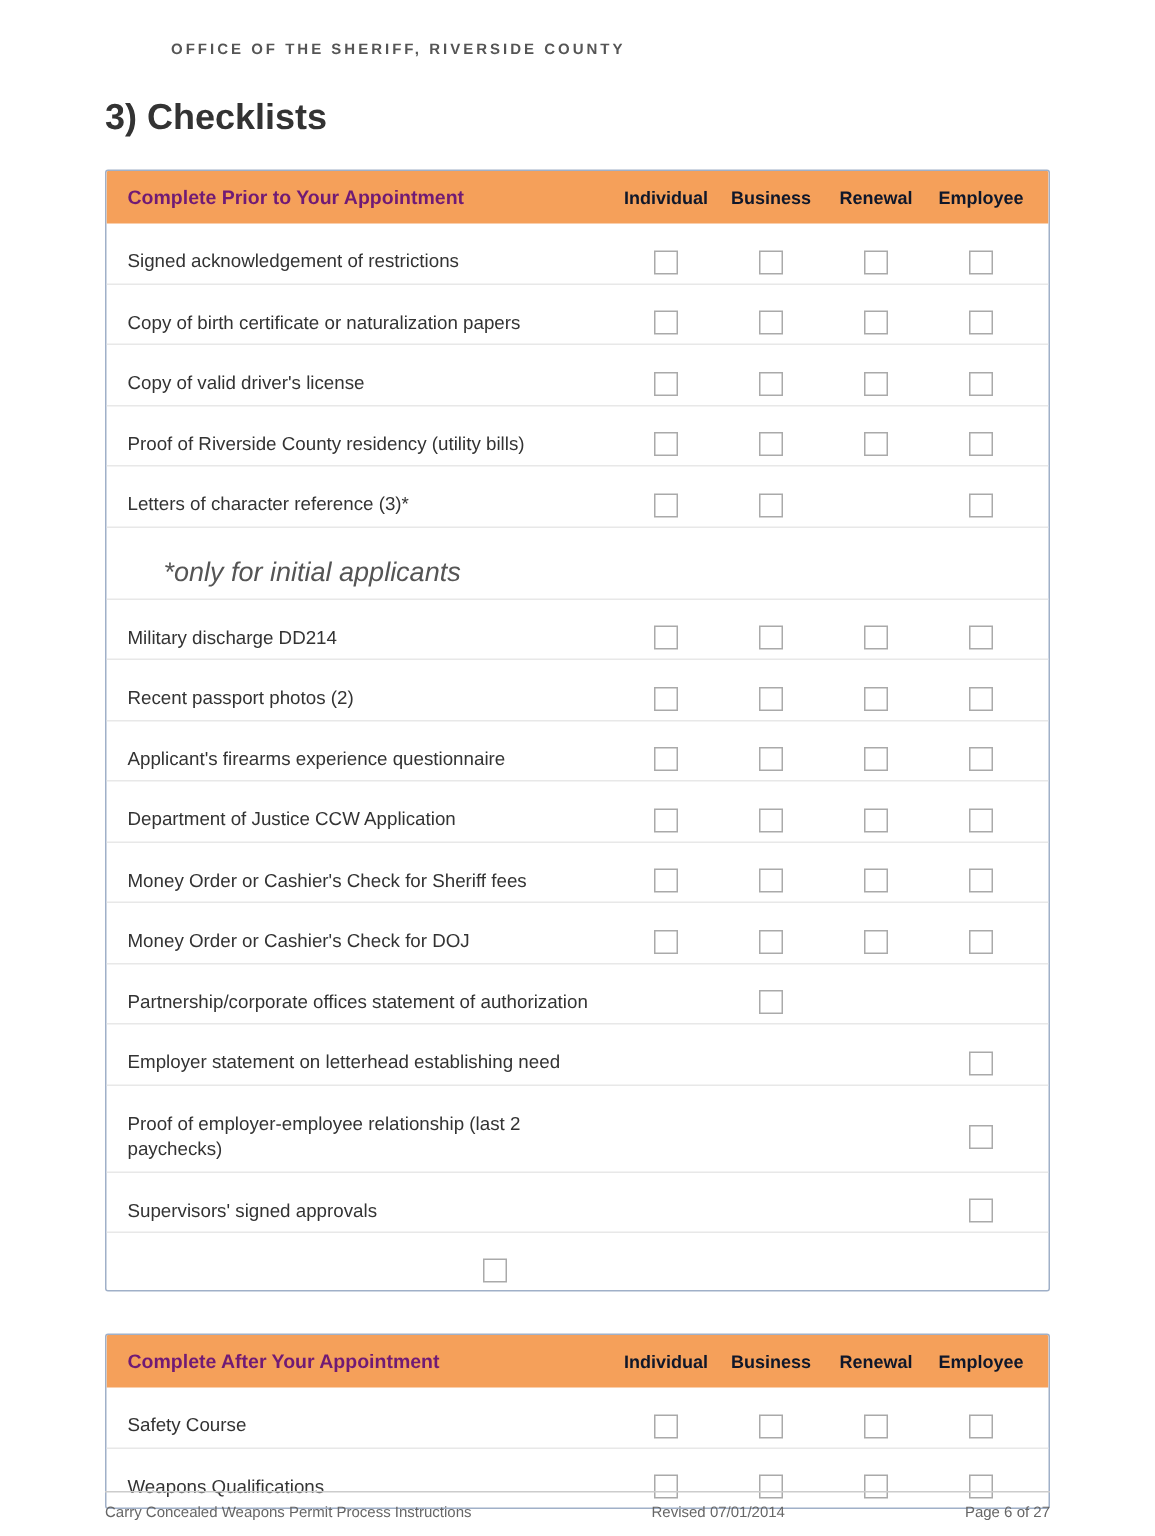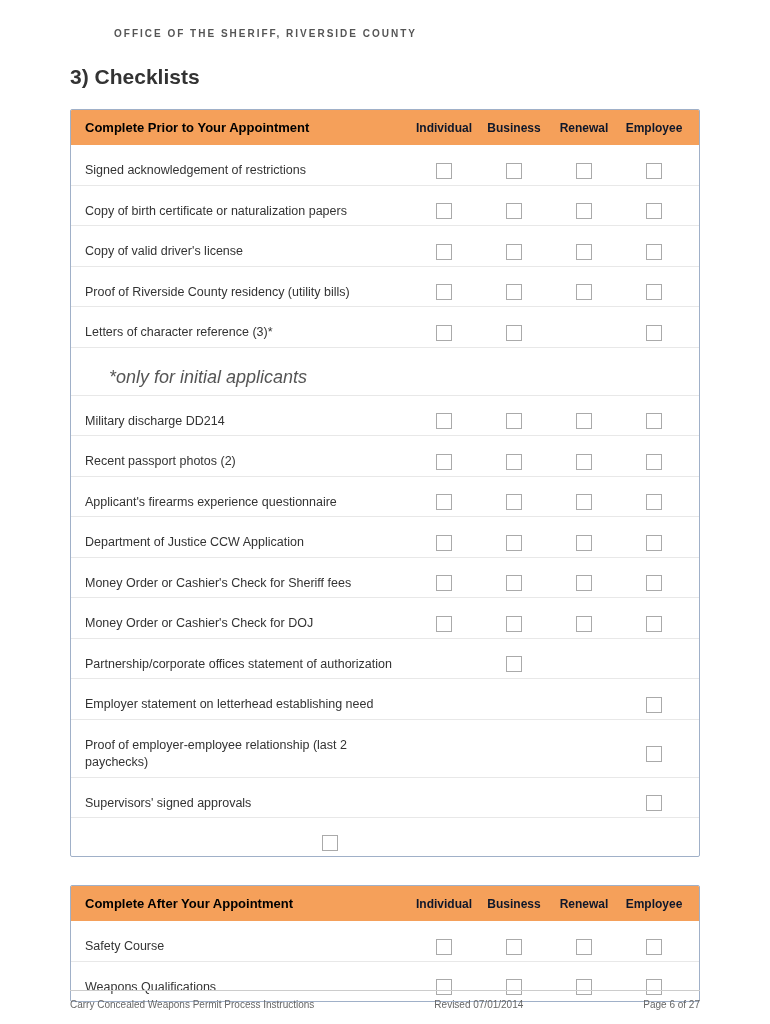--- a/index.html
+++ b/index.html
@@ -18,21 +18,21 @@
       font-size: 10px;
       letter-spacing: 2px;
       color: #555;
       font-weight: 600;
       text-transform: uppercase;
       margin-left: 44px;
     }
 
     .section-title {
       padding: 16px 70px 20px 70px;
-      font-size: 21px;
+      font-size: 24px;
       font-weight: 700;
       color: #333;
     }
 
     .table-container {
       margin: 0 70px 28px 70px;
       border: 1.5px solid #a0b0c8;
       border-radius: 2px;
       overflow: hidden;
     }
@@ -42,21 +42,21 @@
       display: flex;
       align-items: center;
       padding: 10px 10px 10px 14px;
       font-size: 13px;
       font-weight: 700;
       color: #fff;
     }
 
     .table-header .col-title {
       flex: 1;
-      color: #000000;
+      color: #701a75;
     }
 
     .table-header .col-type {
       width: 70px;
       text-align: center;
       font-size: 12px;
       font-weight: 600;
       color: #0f172a;
     }
 

